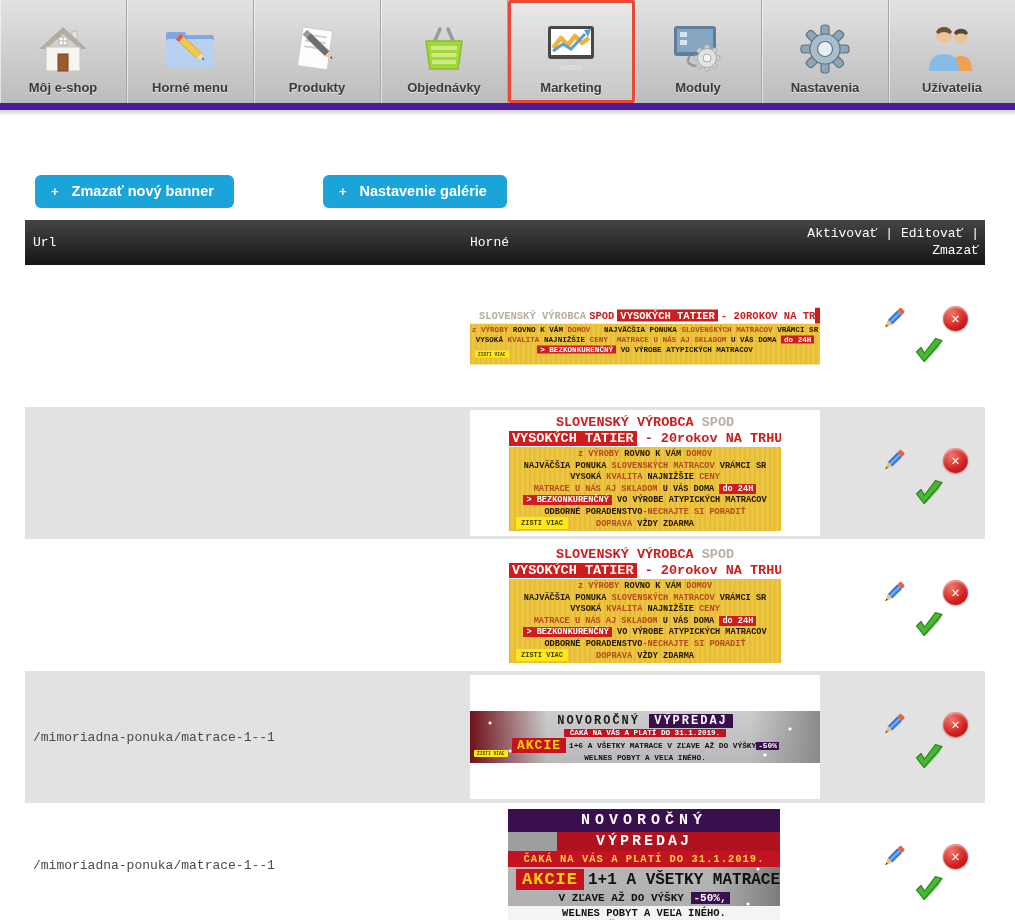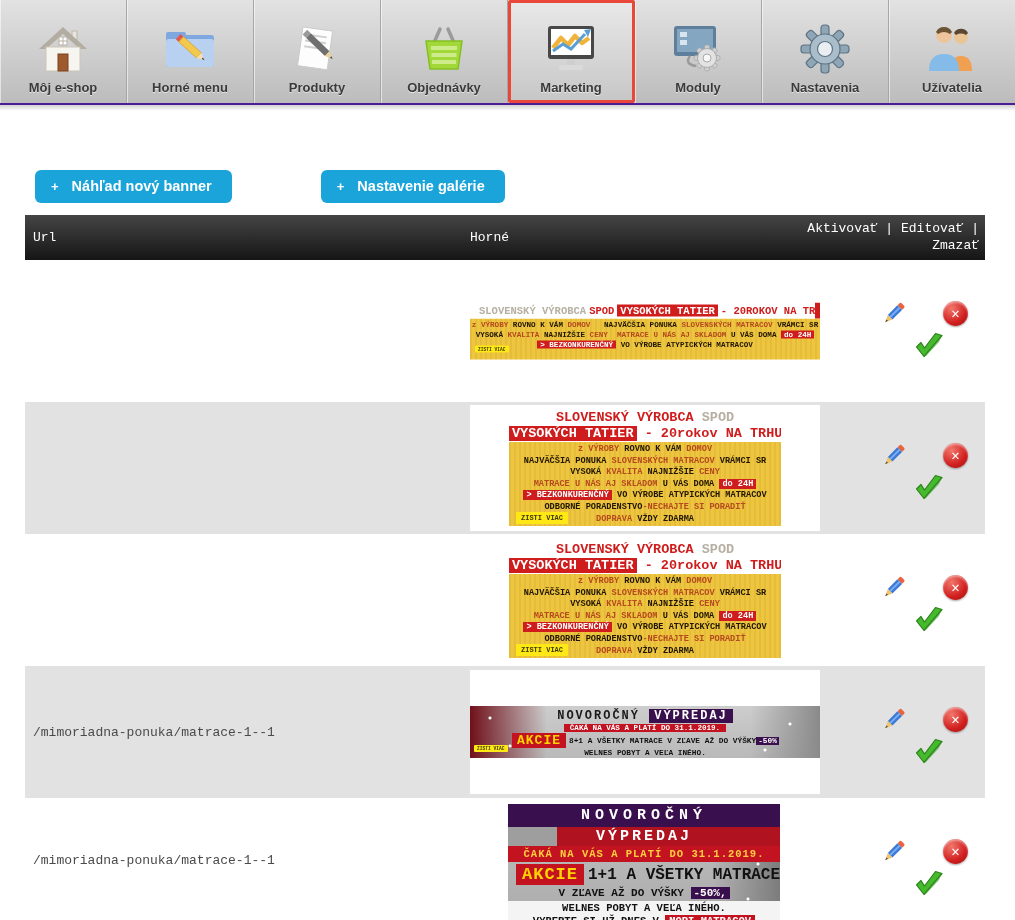--- a/index.html
+++ b/index.html
@@ -1,21 +1,21 @@
 <!DOCTYPE html>
 <html><head>
 <meta charset="utf-8">
 <style>
   html,body{margin:0;padding:0;}
   body{
     width:1015px;height:920px;overflow:hidden;background:#fff;
     font-family:"Liberation Sans", sans-serif;position:relative;
   }
   
-  .topnav{display:flex;height:103px;border-bottom:2px solid #4c1d95;}
+  .topnav{display:flex;height:103px;border-bottom:7px solid #4c1d95;}
   .nav-cell{
     flex:1 1 0;display:flex;flex-direction:column;align-items:center;justify-content:flex-end;
     background:linear-gradient(#e2e2e2,#bcbcbc);
     border-right:1px solid #a6a6a6;box-shadow:inset 1px 0 0 rgba(255,255,255,.55);
     padding-bottom:8px;box-sizing:border-box;cursor:pointer;position:relative;
   }
   .nav-cell:last-child{border-right:none;}
   .nav-icon{height:62px;display:flex;align-items:center;justify-content:center;margin-top:6px;}
   .nav-label{font-size:13px;font-weight:bold;color:#3a3a3a;text-shadow:0 1px 0 rgba(255,255,255,.6);}
   .nav-cell.active{
@@ -270,21 +270,21 @@
       </svg>
     </div>
     <div class="nav-label">Užívatelia</div>
   </div>
 </div>
 <div class="nav-shadow"></div>
 
 <div class="toolbar">
   <button class="btn-blue">
     <span class="plus">+</span>
-    <span>Náhľad nový banner</span>
+    <span>Zmazať nový banner</span>
   </button>
   <button class="btn-blue btn-gap">
     <span class="plus">+</span>
     <span>Nastavenie galérie</span>
   </button>
 </div>
 
 <div class="banner-table">
   <div class="tbl-header">
     <span class="th-url">Url</span>
@@ -510,21 +510,21 @@
       <div class="nw-l1">
         <span>NOVOROČNÝ</span>
         <span class="purple">VÝPREDAJ</span>
       </div>
       <div class="nw-l2">
         <span>ČAKÁ NA VÁS A PLATÍ DO 31.1.2019.</span>
       </div>
       <div class="nw-l3">
         <span class="nw-akcie">AKCIE</span>
         <span class="txt">
-          <span>8+1 A  VŠETKY MATRACE V ZĽAVE AŽ DO VÝŠKY</span><span class="nw-pct">-50%</span>
+          <span>1+6 A  VŠETKY MATRACE V ZĽAVE AŽ DO VÝŠKY</span><span class="nw-pct">-50%</span>
         </span>
       </div>
       <div class="nw-l4">WELNES POBYT A VEĽA INÉHO.</div>
       <div class="nw-l5">
         <span>VYBERTE SI UŽ DNES V</span>
         <span class="brand">MORI MATRACOV</span>
       </div>
       <span class="cta-badge">ZISTI VIAC</span>
     </div>
   </div>

